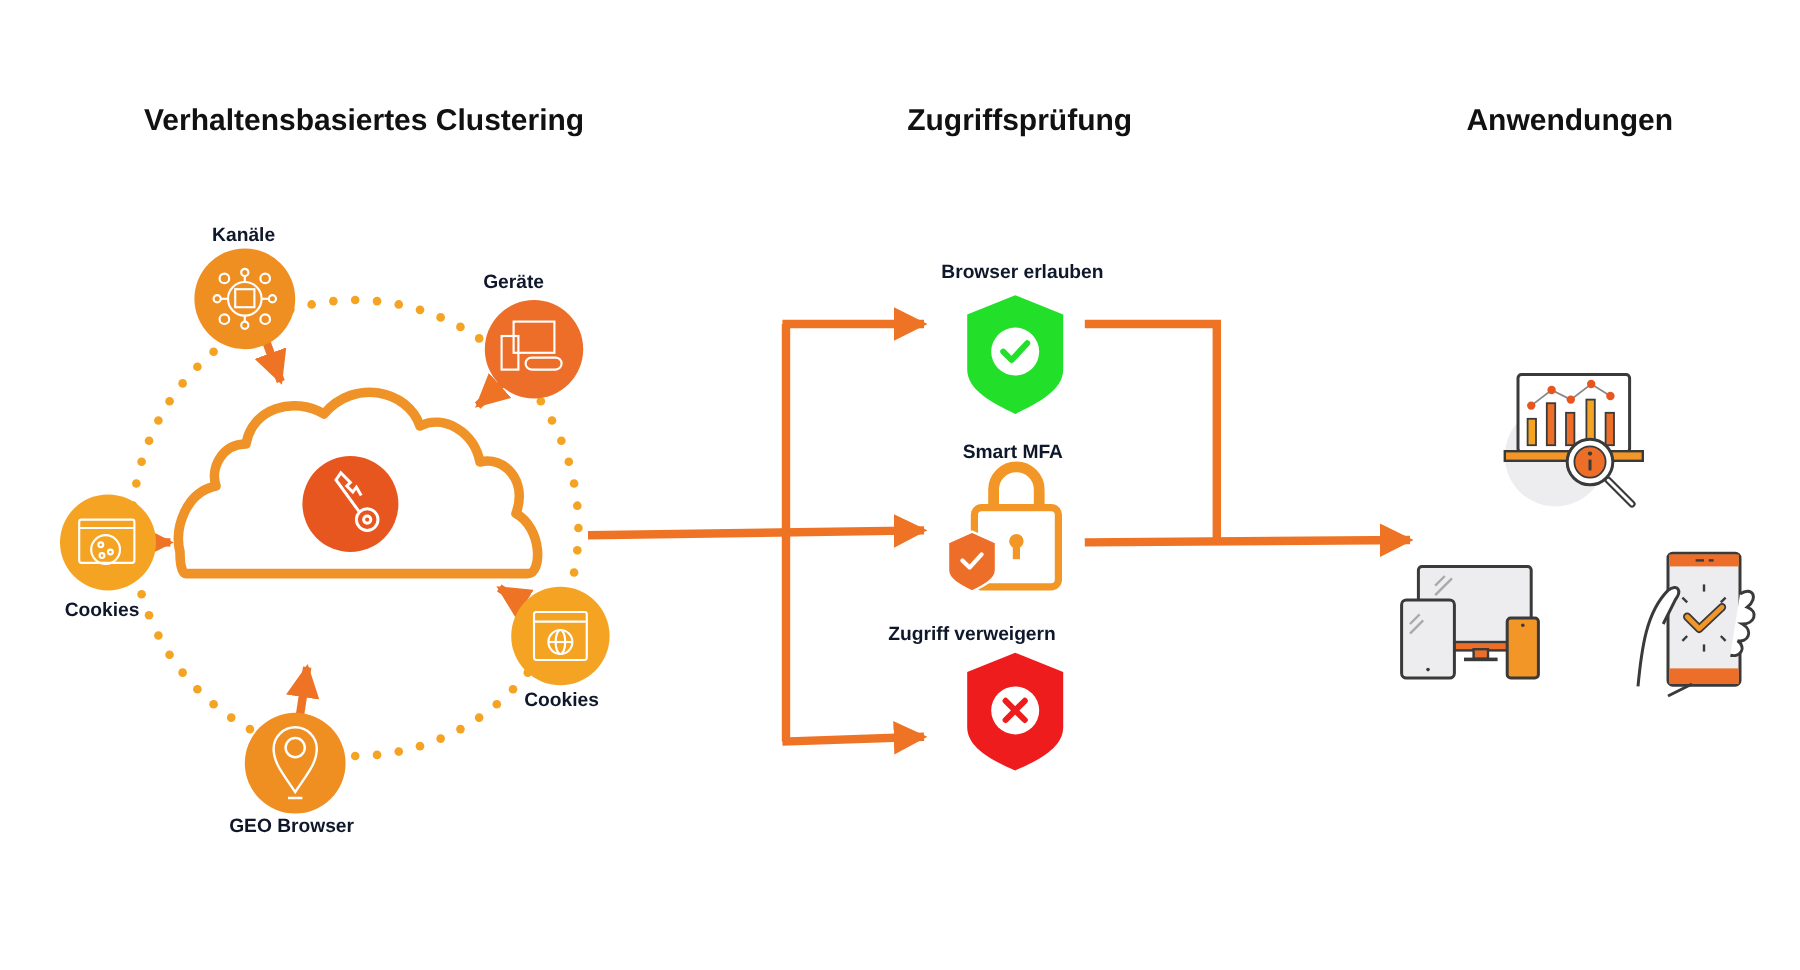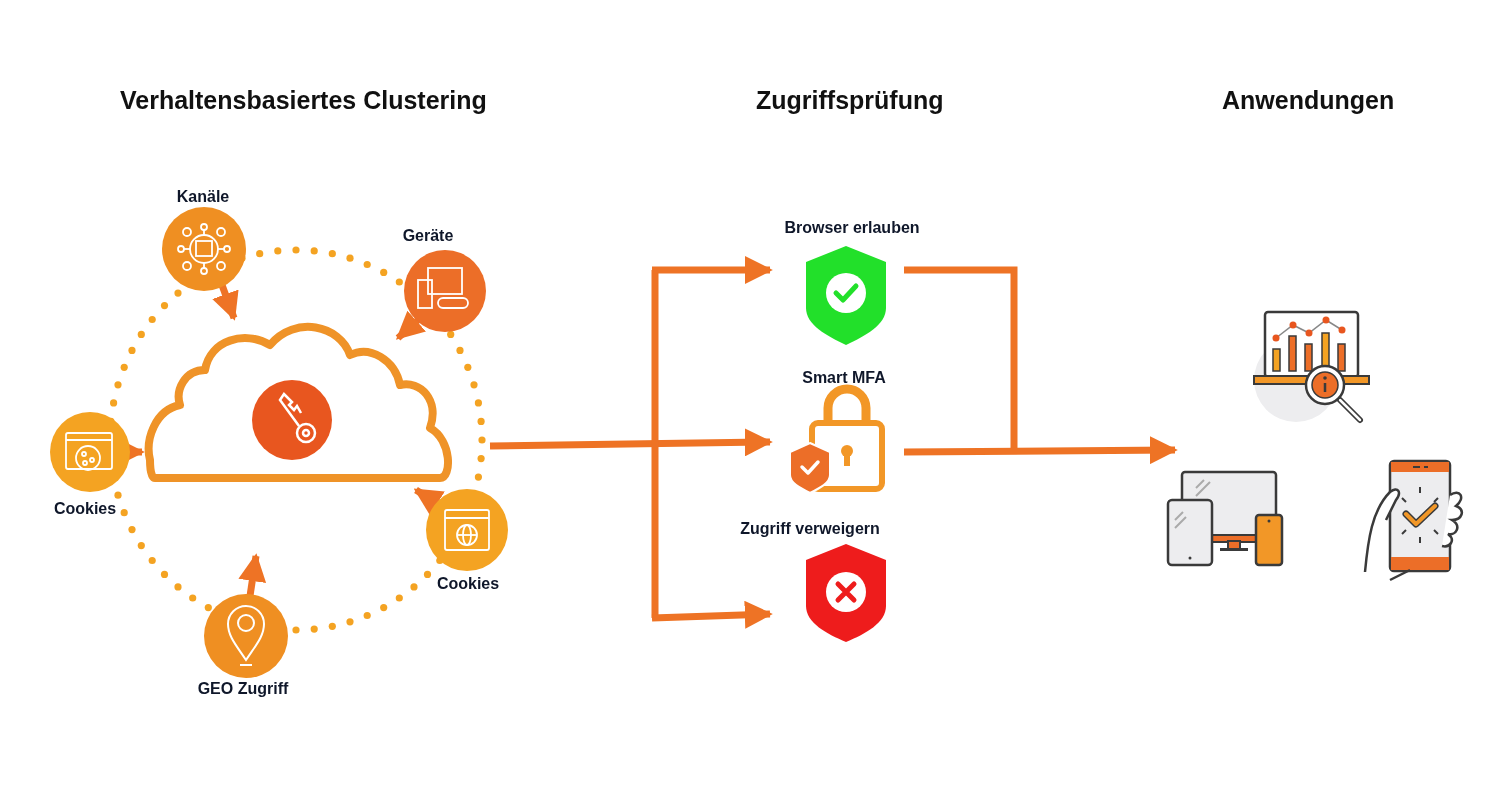--- a/index.html
+++ b/index.html
@@ -258,17 +258,17 @@
       <path d="M1450,495 C1460,488 1466,498 1456,506 C1466,510 1462,520 1452,520 C1462,526 1456,536 1448,534 C1456,540 1450,548 1442,546" fill="#fff" stroke="#3a3a3a" stroke-width="2.5"></path>
       <line x1="1390" y1="580" x2="1410" y2="570" stroke="#3a3a3a" stroke-width="2.5"></line>
     </g>
   </g>
 </svg>
 
 <div class="lbl" style="left:203px;top:188px;">Kanäle</div>
 <div class="lbl" style="left:428px;top:227px;">Geräte</div>
 <div class="lbl" style="left:85px;top:500px;">Cookies</div>
 <div class="lbl" style="left:468px;top:575px;">Cookies</div>
-<div class="lbl" style="left:243px;top:680px;">GEO Zugriff</div>
+<div class="lbl" style="left:243px;top:680px;">GEO Browser</div>
 
 <div class="lbl" style="left:852px;top:219px;">Browser erlauben</div>
 <div class="lbl" style="left:844px;top:369px;">Smart MFA</div>
 <div class="lbl" style="left:810px;top:520px;">Zugriff verweigern</div>
 
 </body></html>

